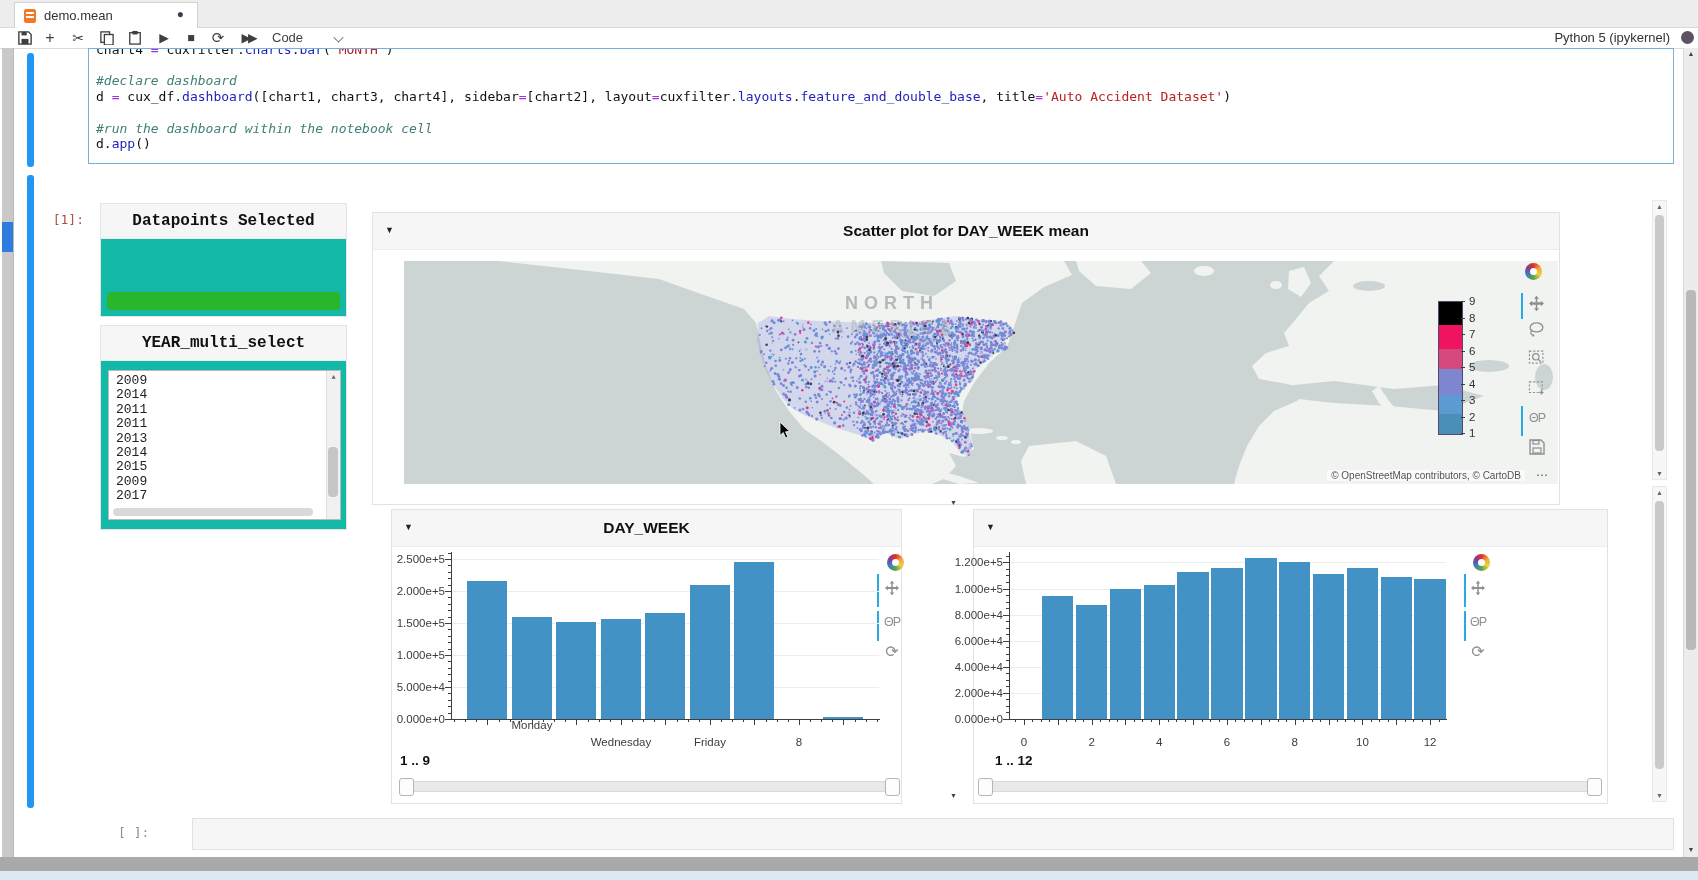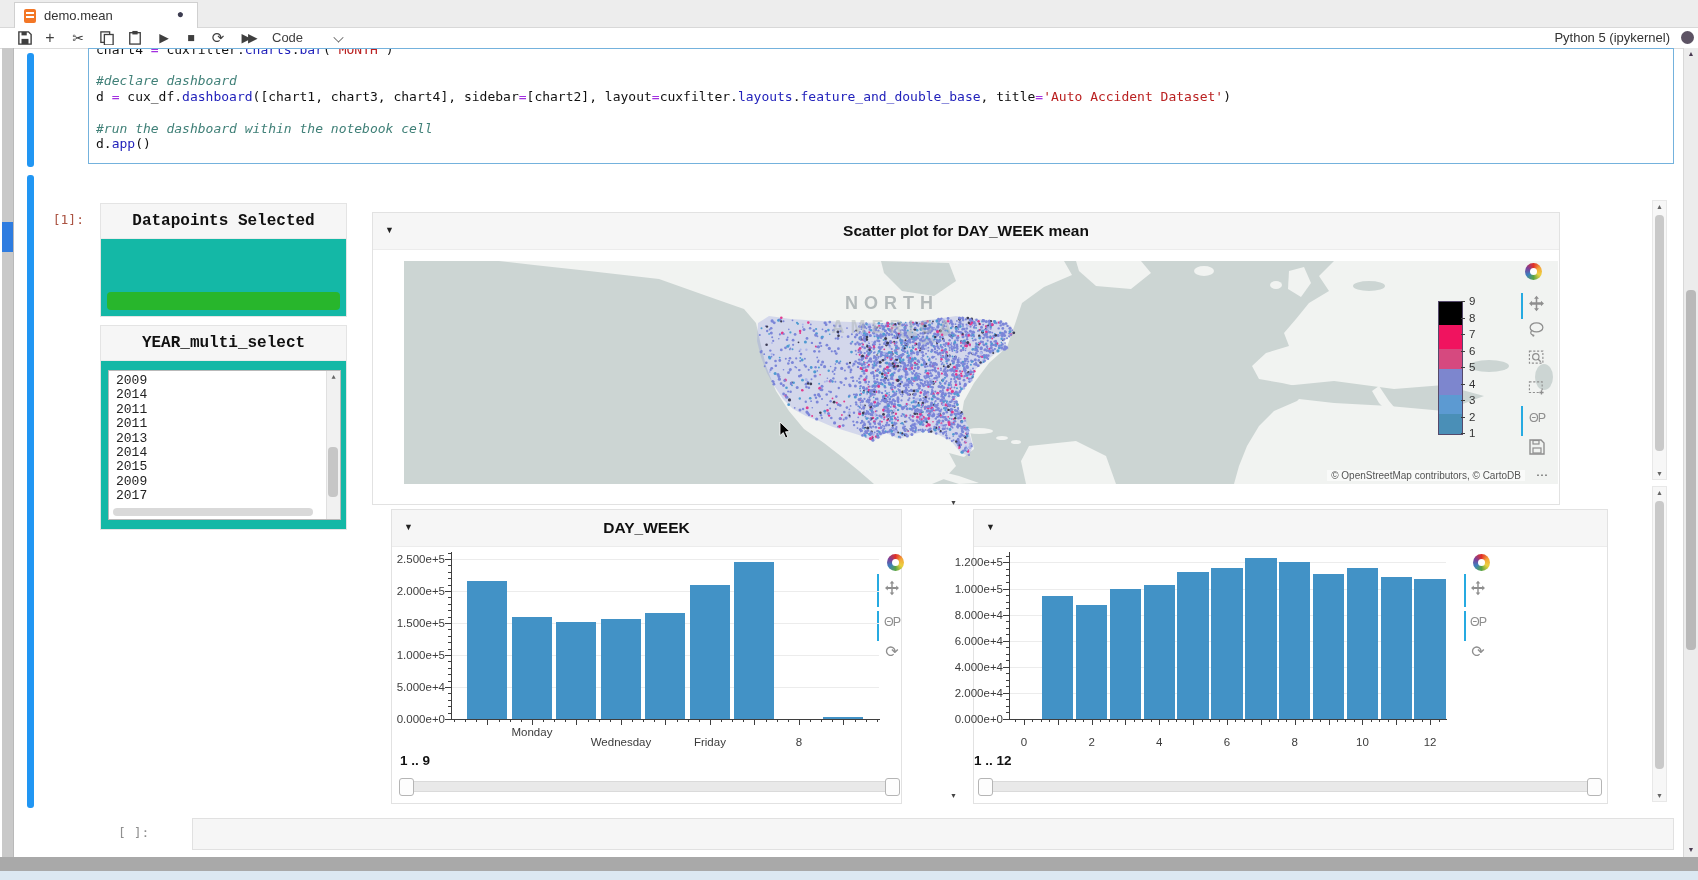--- a/index.html
+++ b/index.html
@@ -3046,38 +3046,38 @@
       <div class="tick" style="left: 473.653px; top: 209px; width: 1px; height: 3px;"></div>
       <div class="tick" style="left: 484.775px; top: 209px; width: 1px; height: 3px;"></div>
       <div class="bar" style="left: 75.4615px; top: 71.433px; width: 40.0416px; height: 137.567px; background: rgb(66, 146, 198);"></div>
       <div class="bar" style="left: 119.952px; top: 106.625px; width: 40.0416px; height: 102.375px; background: rgb(66, 146, 198);"></div>
       <div class="bar" style="left: 164.443px; top: 111.743px; width: 40.0416px; height: 97.2567px; background: rgb(66, 146, 198);"></div>
       <div class="bar" style="left: 208.933px; top: 108.544px; width: 40.0416px; height: 100.456px; background: rgb(66, 146, 198);"></div>
       <div class="bar" style="left: 253.424px; top: 102.785px; width: 40.0416px; height: 106.215px; background: rgb(66, 146, 198);"></div>
       <div class="bar" style="left: 297.915px; top: 75.272px; width: 40.0416px; height: 133.728px; background: rgb(66, 146, 198);"></div>
       <div class="bar" style="left: 342.405px; top: 52.2375px; width: 40.0416px; height: 156.762px; background: rgb(66, 146, 198);"></div>
       <div class="bar" style="left: 431.387px; top: 207.4px; width: 40.0416px; height: 1.59962px; background: rgb(66, 146, 198);"></div>
-      <div class="ticklbl xc" style="left: 94.973px; top: 216px; width: 90px;">Monday</div>
+      <div class="ticklbl xc" style="left: 94.973px; top: 209px; width: 90px;">Monday</div>
       <div class="ticklbl xc" style="left: 183.954px; top: 226px; width: 90px;">Wednesday</div>
       <div class="ticklbl xc" style="left: 272.936px; top: 226px; width: 90px;">Friday</div>
       <div class="ticklbl xc" style="left: 361.917px; top: 226px; width: 90px;">8</div>
     </div>
 
   <div class="panel" style="left:973px;top:509px;width:633px;height:293px" id="panel-mo">
     <div class="phead"></div>
     <div class="collapse">▼</div>
     <div class="bklogo" style="left:499px;top:44px"></div>
     <div class="bkline" style="left:490px;top:64px;height:33px"></div>
     <svg class="icon-svg" style="left:496px;top:70px" width="16" height="16" viewBox="0 0 24 24">
         <path d="M12 1l3.5 4.2h-2.4v5.2h5.2V8.1l4.2 3.9-4.2 3.9v-2.3h-5.2v5.2h2.4L12 23l-3.5-4.2h2.4v-5.2H5.7v2.3L1.5 12l4.2-3.9v2.3h5.2V5.2H8.5z" fill="#8f8f8f"></path>
       </svg>
     <div class="bkline" style="left:490px;top:101px;height:30px"></div>
     <div class="bktool theta" style="left:493px;top:105px">ΘΡ</div>
     <div class="bktool" style="left:493px;top:132px;font-size:16px">⟳</div>
-    <div class="slider-label" style="left:0;top:243px">1 .. 12</div>
+    <div class="slider-label" style="left:21px;top:243px">1 .. 12</div>
     <div class="slider-track" style="left:5px;top:271px;width:620px">
       <div class="shandle" style="left:-2px"></div>
       <div class="shandle" style="right:-2px"></div>
     </div>
   <div class="ticklbl yl" style="left: -25px; top: 203px; width: 54px;">0.000e+0</div>
       <div class="tick" style="left: 29px; top: 209px; width: 6px; height: 1px;"></div>
       <div class="grid" style="left: 35px; top: 182.906px; width: 437px; height: 1px;"></div>
       <div class="ticklbl yl" style="left: -25px; top: 176.906px; width: 54px;">2.000e+4</div>
       <div class="tick" style="left: 29px; top: 182.906px; width: 6px; height: 1px;"></div>
       <div class="grid" style="left: 35px; top: 156.812px; width: 437px; height: 1px;"></div>

